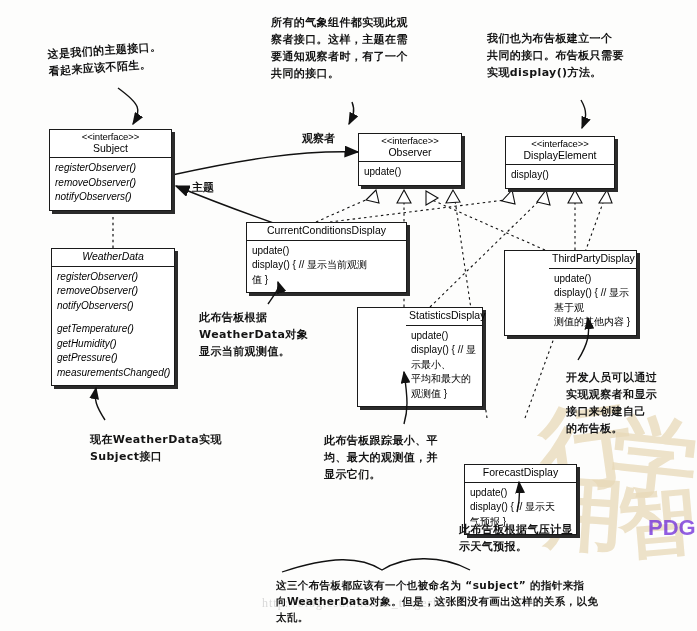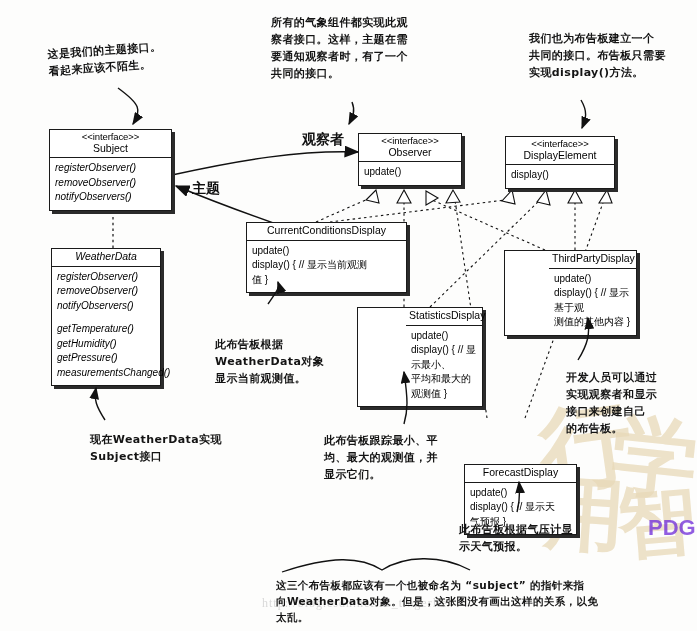--- a/index.html
+++ b/index.html
@@ -98,21 +98,21 @@
     font-size: 11px;
     line-height: 1.55;
     letter-spacing: .4px;
     z-index: 7;
     font-weight: bold;
   }
   .note.small { font-size: 10.5px; }
   .edge-label {
     position: absolute;
     font-family: Liberation Sans, sans-serif;
-    font-size: 14px;
+    font-size: 11px;
     font-weight: bold;
     color: #111;
     z-index: 7;
   }
 </style>
 </head>
 <body>
 
 <div id="canvas">
 
@@ -190,21 +190,21 @@
   <div class="uml" style="left:505px; top:136px; width:110px;">
     <div class="title">
       <span class="stereo">&lt;&lt;interface&gt;&gt;</span>
       <span class="cname">DisplayElement</span>
     </div>
     <div class="members">
       <div class="m plain">display()</div>
     </div>
   </div>
 
-  <div class="uml" style="left:51px; top:248px; width:110px;">
+  <div class="uml" style="left:51px; top:248px; width:124px;">
     <div class="title">
       <span class="cname" style="font-style:italic;">WeatherData</span>
     </div>
     <div class="members">
       <div class="m">registerObserver()</div>
       <div class="m">removeObserver()</div>
       <div class="m">notifyObservers()</div>
       <div class="spacer"></div>
       <div class="m">getTemperature()</div>
       <div class="m">getHumidity()</div>
@@ -284,25 +284,25 @@
   </svg>
 
   <div class="note" style="left:48px; top:42px; white-space:pre; transform:rotate(-4deg);">这是我们的主题接口。
 看起来应该不陌生。</div>
 
   <div class="note" style="left:271px; top:14px; white-space:pre;">所有的气象组件都实现此观
 察者接口。这样，主题在需
 要通知观察者时，有了一个
 共同的接口。</div>
 
-  <div class="note" style="left:529px; top:30px; white-space:pre;">我们也为布告板建立一个
+  <div class="note" style="left:487px; top:30px; white-space:pre;">我们也为布告板建立一个
 共同的接口。布告板只需要
 实现display()方法。</div>
 
-  <div class="note" style="left:199px; top:336px; white-space:pre;margin-left:16px;">此布告板根据
+  <div class="note" style="left:199px; top:309px; white-space:pre;">此布告板根据
 WeatherData对象
 显示当前观测值。</div>
 
   <div class="note" style="left:78px; top:431px; white-space:pre;margin-left:12px;">现在WeatherData实现
 Subject接口</div>
 
   <div class="note" style="left:324px; top:432px; white-space:pre;">此布告板跟踪最小、平
 均、最大的观测值，并
 显示它们。</div>
 

